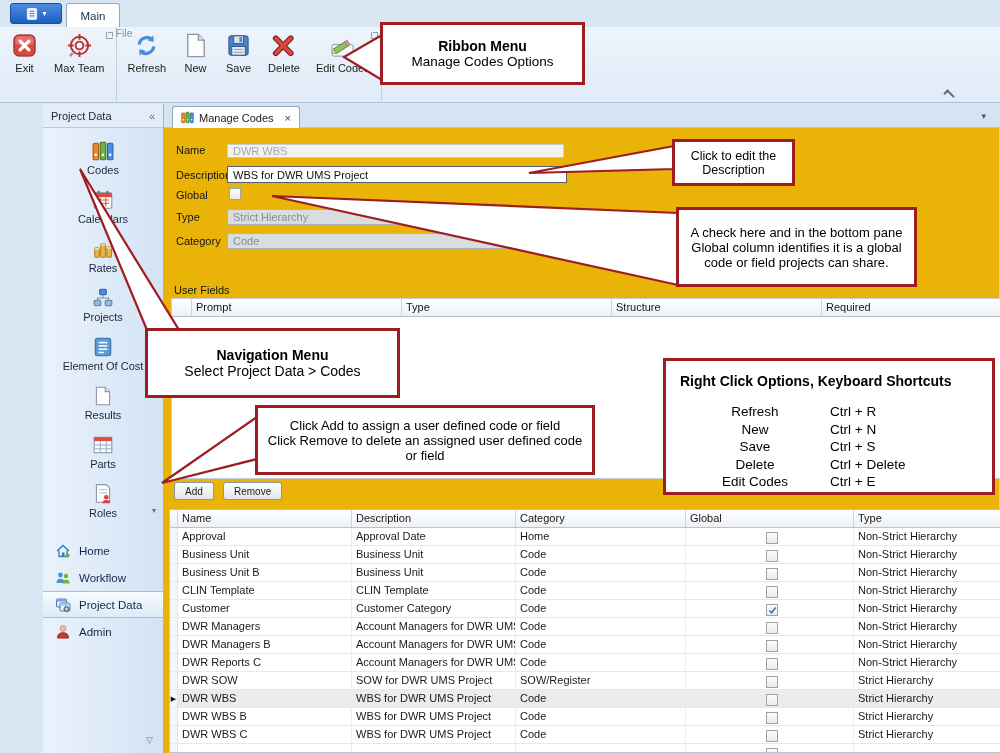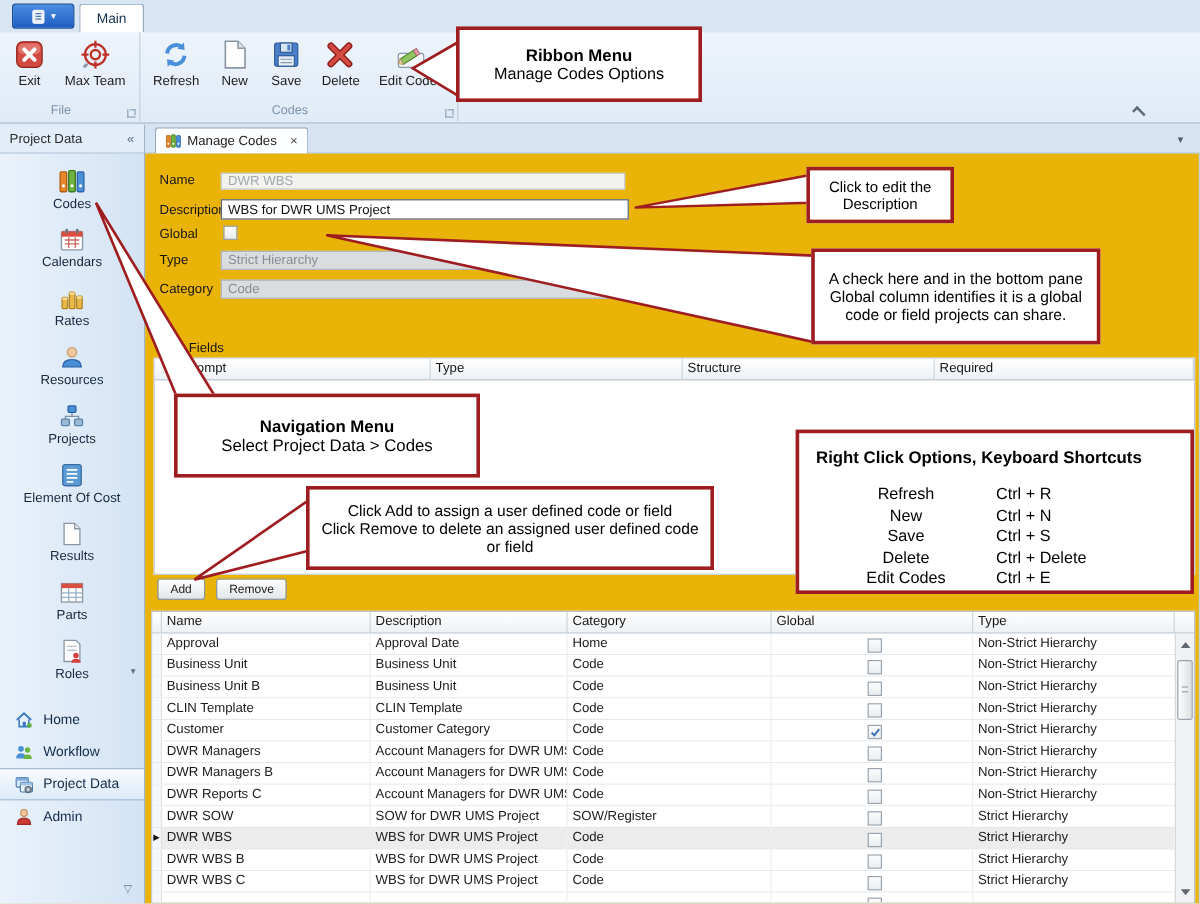--- a/index.html
+++ b/index.html
@@ -16,40 +16,40 @@
   .tabrow{position:absolute;left:0;top:0;width:100%;height:27px;background:#d8e5f3;}
   .appbtn{position:absolute;left:10px;top:3px;width:52px;height:21px;border-radius:3px;
           background:linear-gradient(#4d8ce2,#1d5ec2);border:1px solid #184c9c;
           display:flex;align-items:center;justify-content:center;gap:3px;cursor:pointer;}
   .appbtn .icon{width:14px;height:14px;}
   .appcaret{color:#fff;font-size:8px;line-height:8px;}
   .rtab{position:absolute;left:66px;top:3px;width:54px;height:24px;background:#fff;
         border:1px solid #96a9bf;border-bottom:none;border-radius:3px 3px 0 0;
         font-size:11.5px;color:#16304f;display:flex;align-items:center;justify-content:center;}
   .rbody{position:absolute;left:0;top:27px;height:74px;display:flex;}
-  .rgroup{display:flex;flex-direction:column;border-right:1px solid #c3d0de;}
+  .rgroup{display:flex;flex-direction:row;border-right:1px solid #c3d0de;}
   .rbuttons{flex:1;display:flex;align-items:flex-start;padding:2px 6px 0 6px;gap:6px;}
   .rbtn{display:flex;flex-direction:column;align-items:center;justify-content:flex-start;
         padding:3px 5px 1px 5px;border-radius:3px;cursor:pointer;min-width:34px;}
   .rbtn .icon{width:27px;height:27px;}
   .rlabel{font-size:11px;color:#1c1c1c;margin-top:3px;white-space:nowrap;}
   .rfooter{position:relative;height:15px;}
   .rgroup-label{position:absolute;left:0;right:14px;text-align:center;font-size:10.5px;color:#7d93ad;}
   .launcher{position:absolute;right:3px;bottom:3px;width:7px;height:7px;
             border-left:1px solid #8fa3b8;border-bottom:1px solid #8fa3b8;}
   .launcher::after{content:"";position:absolute;right:0;top:0;width:4px;height:4px;
             border-right:1px solid #8fa3b8;border-top:1px solid #8fa3b8;}
   .rcollapse{position:absolute;right:38px;top:84px;width:18px;height:13px;cursor:pointer;}
 
   
   .mainrow{position:absolute;left:0;top:104px;width:1000px;height:649px;display:flex;}
 
   
   .sidebar{position:relative;width:121px;height:100%;
-           background:linear-gradient(90deg,#eaf2fb,#d3e3f4);border-right:1px solid #9fb4cb;}
+           background:linear-gradient(90deg,#eaf2fb,#d3e3f4);border-right:1px solid #9fb4cb;margin-left:43px;}
   .sb-header{height:24px;border-bottom:1px solid #b7c9dc;background:#e2edf9;
              display:flex;align-items:center;padding:0 8px;font-size:11px;color:#2b2b2b;}
   .sb-collapse{margin-left:auto;color:#5a6f85;font-size:11px;cursor:pointer;}
   .sb-items{padding-top:5px;}
   .side-item{position:relative;height:49px;display:flex;flex-direction:column;
              align-items:center;justify-content:center;cursor:pointer;}
   .side-item .icon{width:22px;height:22px;}
   .side-label{font-size:11px;color:#17273f;margin-top:2px;white-space:nowrap;}
   .side-caret{position:absolute;right:7px;bottom:10px;font-size:8px;color:#5a6f85;}
   .sb-nav{margin-top:12px;}
@@ -287,27 +287,20 @@
                 <g fill="#f7dc90">
                   <rect x="2.5" y="9" width="4.2" height="2" rx="1"></rect>
                   <rect x="8" y="5" width="4.2" height="2" rx="1"></rect>
                   <rect x="13.5" y="8" width="4.2" height="2" rx="1"></rect>
                 </g>
               </svg></span>
             <span class="side-label">Rates</span>
           </div>
           <div class="side-item">
             <span class="icon"><svg viewBox="0 0 20 20">
-                <circle cx="10" cy="6" r="3.5" fill="#f0c8a0" stroke="#c89868"></circle>
-                <path d="M3 17 Q3 11.5 10 11.5 Q17 11.5 17 17 Z" fill="#4a90d9" stroke="#2a62a8"></path>
-              </svg></span>
-            <span class="side-label">Resources</span>
-          </div>
-          <div class="side-item">
-            <span class="icon"><svg viewBox="0 0 20 20">
                 <path d="M10 7 V10 M5 12 V10 H15 V12" stroke="#7a92aa" fill="none"></path>
                 <rect x="7" y="2" width="6" height="5" rx="1" fill="#4a90d9" stroke="#2a62a8"></rect>
                 <rect x="2" y="12" width="6" height="5" rx="1" fill="#9ab8d8" stroke="#5a82aa"></rect>
                 <rect x="12" y="12" width="6" height="5" rx="1" fill="#9ab8d8" stroke="#5a82aa"></rect>
               </svg></span>
             <span class="side-label">Projects</span>
           </div>
           <div class="side-item">
             <span class="icon"><svg viewBox="0 0 20 20">
                 <rect x="3" y="2" width="14" height="16" rx="2" fill="#5b9bd5" stroke="#3a6ea5"></rect>

